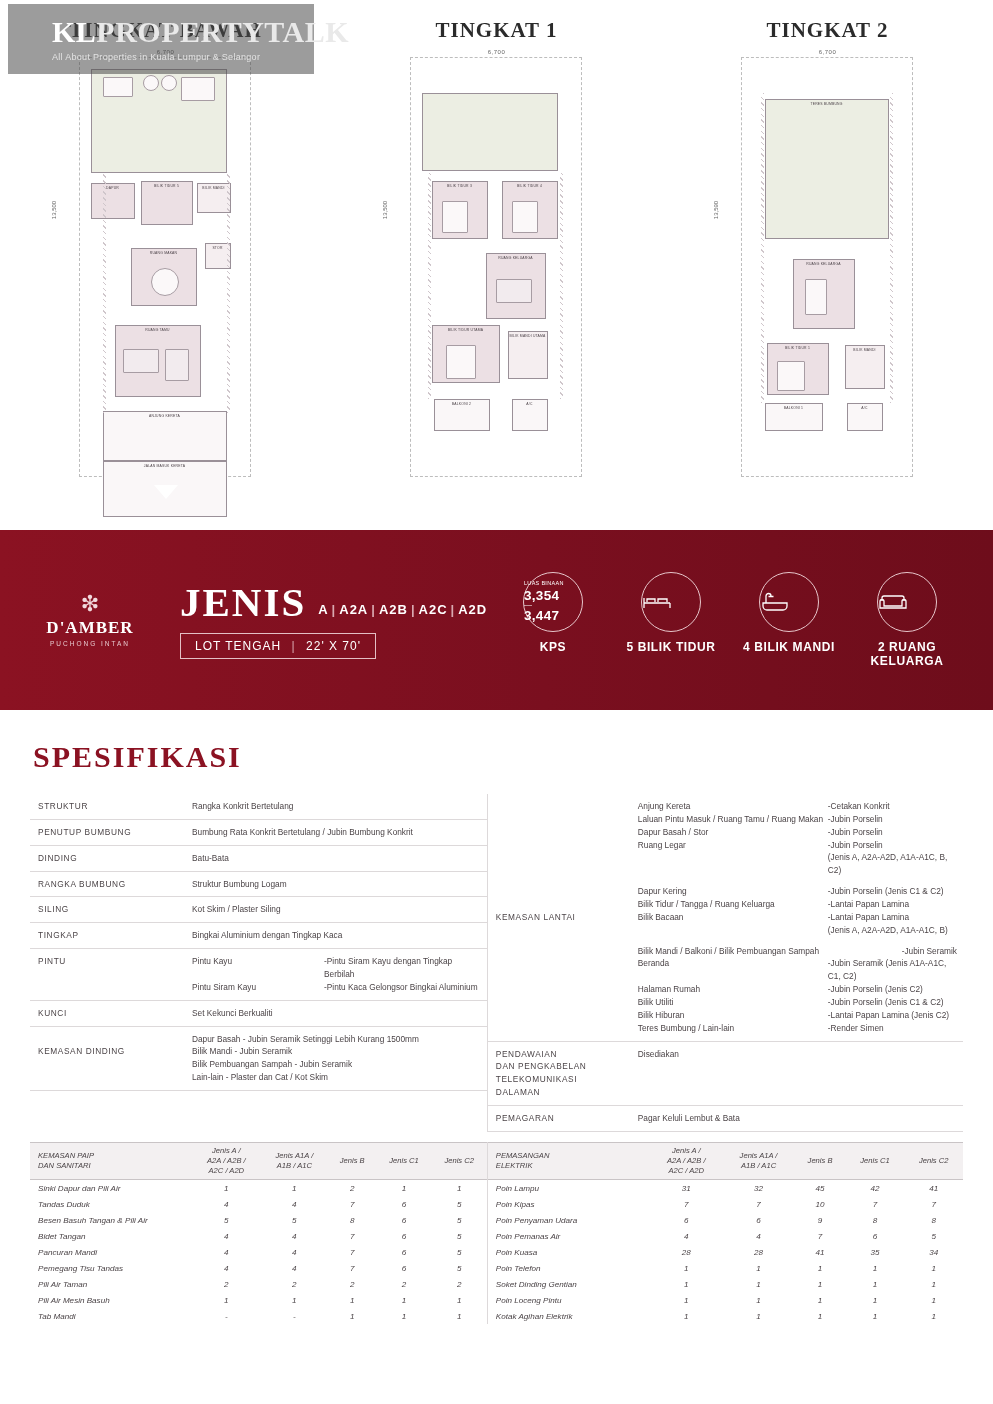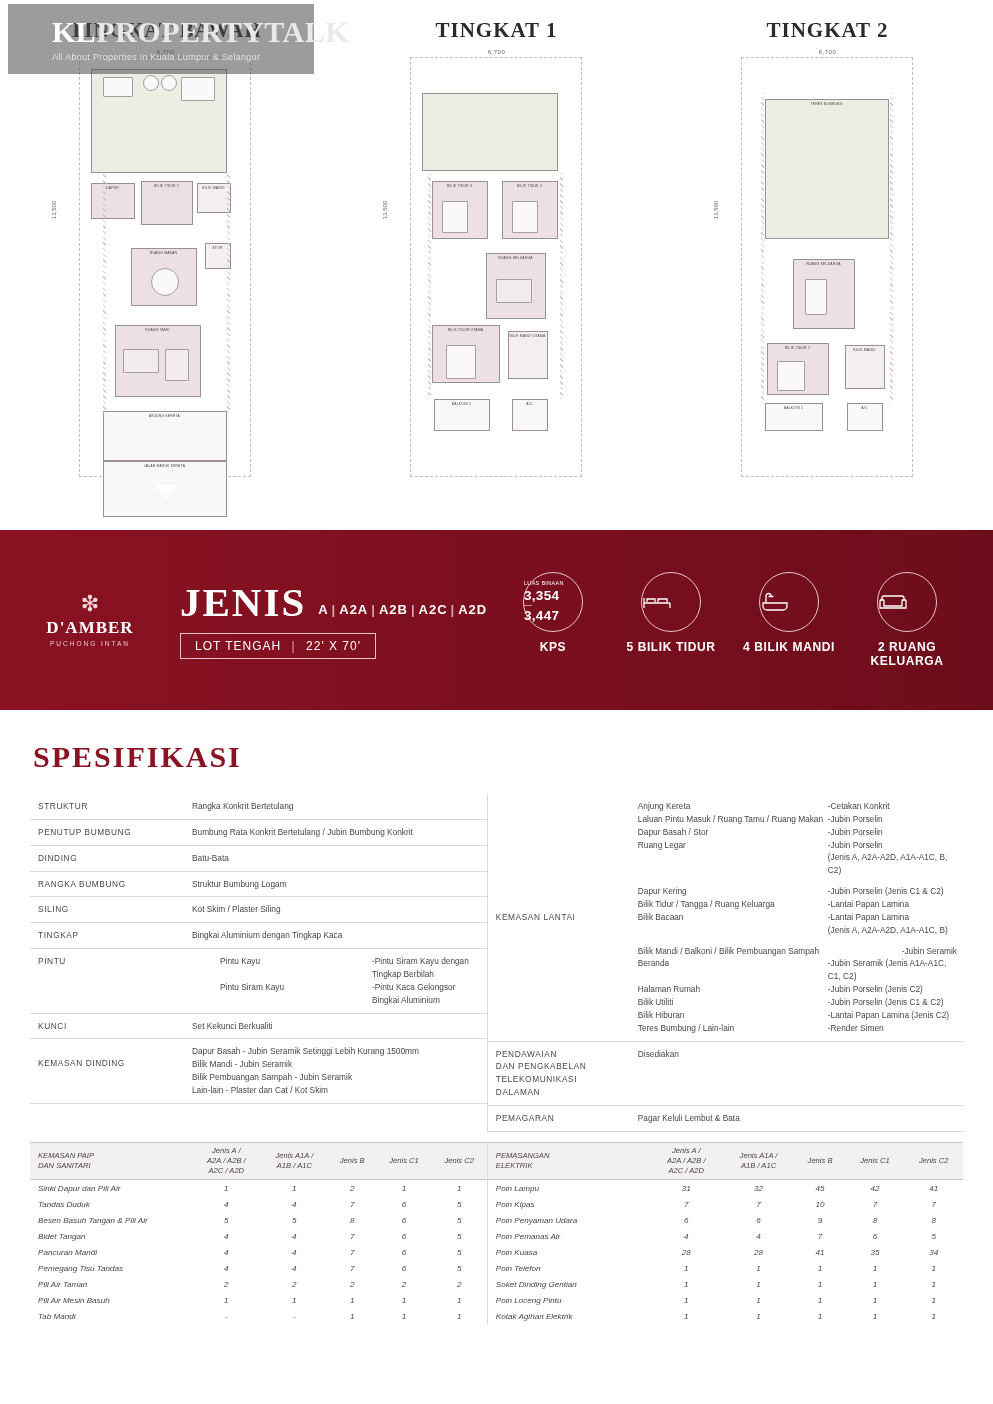--- a/index.html
+++ b/index.html
@@ -221,21 +221,21 @@
     line-height:1.55;
     color:#4b4447;
   }
   td.lbl{
     width:140px;
     letter-spacing:.6px;
     color:#3f3a3c;
   }
   .col-left{width:472px;}
   .col-right{width:491px;}
-  .sub{display:flex;gap:24px;margin-left:28px;}
+  .sub{display:flex;gap:4px;}
   .sub .a{min-width:128px;}
   .twocol{display:flex;}
   .twocol .c1{min-width:190px;}
   
   .lower{display:flex;margin-top:10px;}
   .lower table{border-collapse:collapse;font-size:8.1px;width:100%;font-style:italic;}
   .lower td,.lower th{
     padding:3.5px 4px;
     text-align:center;
     color:#4b4447;

